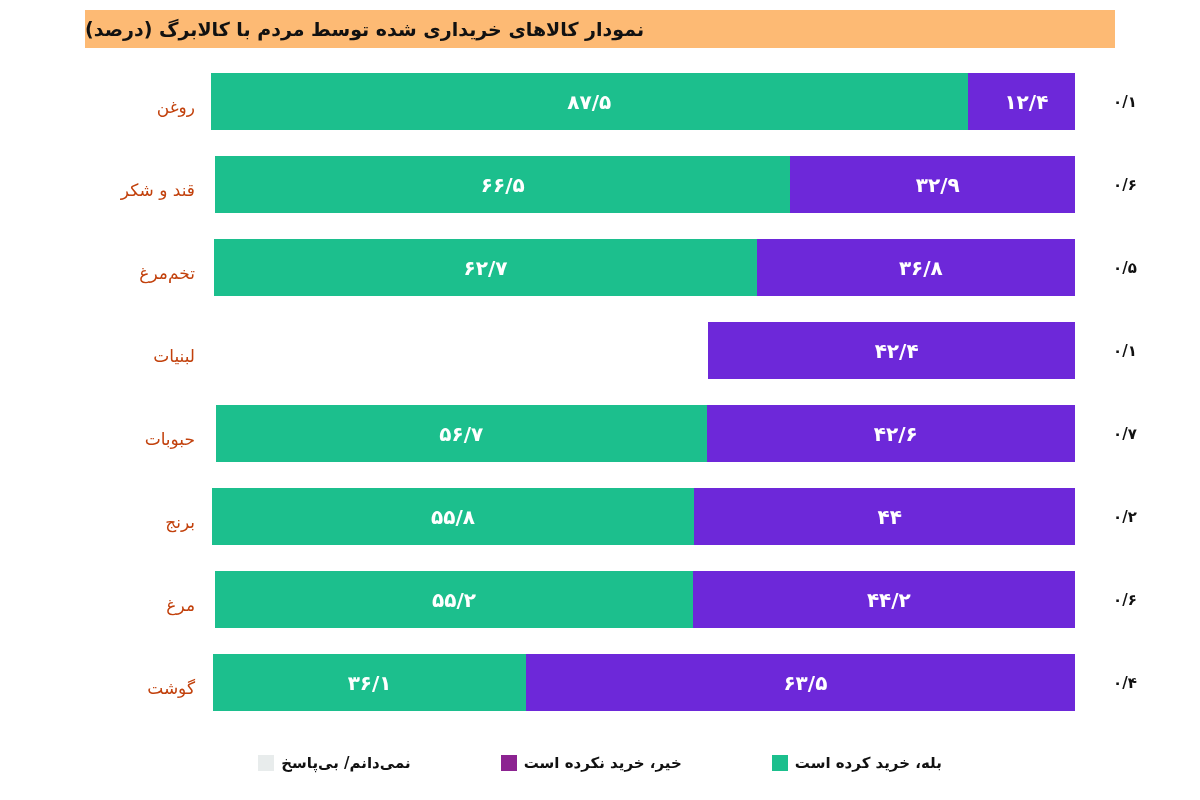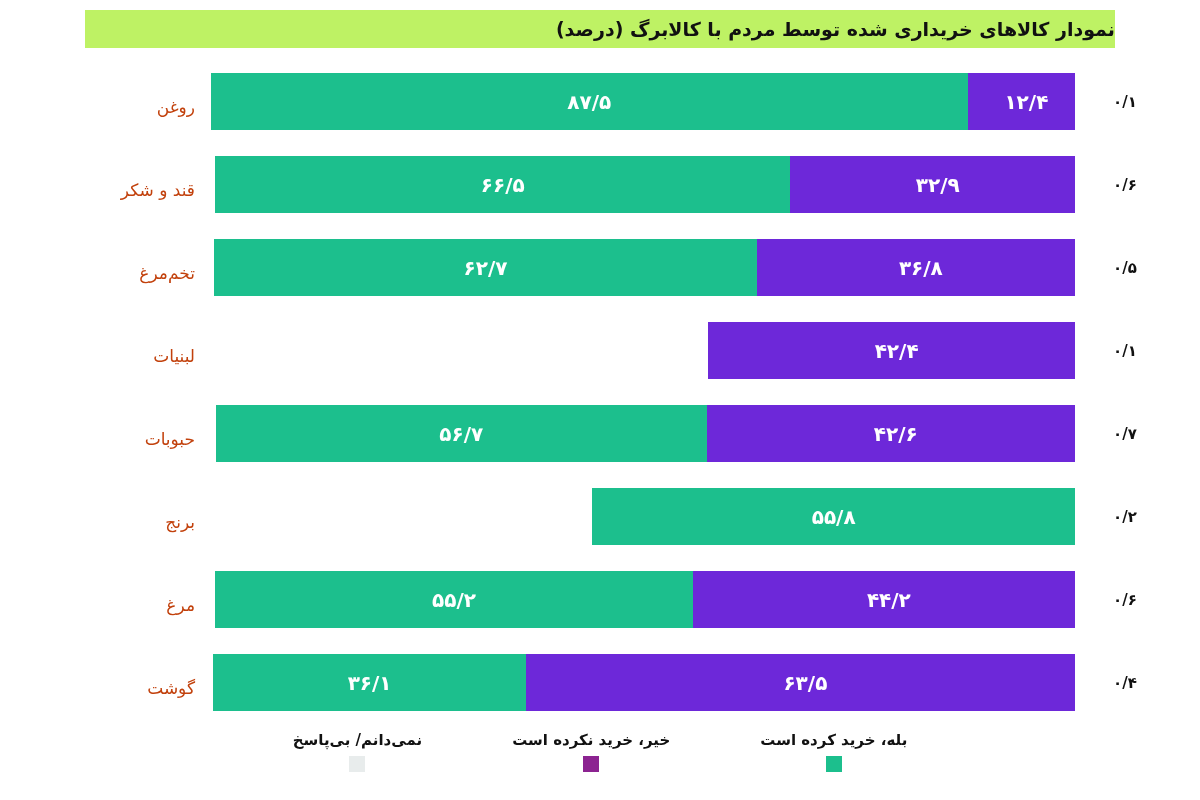--- a/index.html
+++ b/index.html
@@ -20,24 +20,24 @@
     box-sizing: border-box;
   }
 
   
   .title-band {
     position: absolute;
     top: 10px;
     right: 85px;
     left: 85px;
     height: 38px;
-    background: #bef264;
-    display: flex;
-    align-items: center;
-    justify-content: flex-start;
+    background: #fdba74;
+    display: flex;
+    align-items: center;
+    justify-content: flex-end;
   }
   .title-text {
     font-size: 19px;
     font-weight: bold;
     color: #111111;
     letter-spacing: 0;
     white-space: nowrap;
   }
 
   
@@ -113,21 +113,21 @@
     right: 0;
     left: 0;
     display: flex;
     flex-direction: row;
     justify-content: center;
     gap: 90px;
     align-items: center;
   }
   .legend-item {
     display: flex;
-    flex-direction: column;
+    flex-direction: row;
     align-items: center;
     gap: 7px;
   }
   .legend-swatch {
     width: 16px;
     height: 16px;
     display: inline-block;
   }
   .legend-label {
     font-size: 15px;
@@ -199,20 +199,23 @@
           </div>
           <div class="seg yes" style="width: 56.7%;">
             <span>۵۶/۷</span>
           </div>
         </div>
         <div class="outside-label">۰/۷</div>
       </div>
       <div class="row">
         <div class="cat-label">برنج</div>
         <div class="track">
+          <div class="seg no" style="width: 44%;">
+            <span>۴۴</span>
+          </div>
           <div class="seg yes" style="width: 55.8%;">
             <span>۵۵/۸</span>
           </div>
         </div>
         <div class="outside-label">۰/۲</div>
       </div>
       <div class="row">
         <div class="cat-label">مرغ</div>
         <div class="track">
           <div class="seg no" style="width: 44.2%;">

